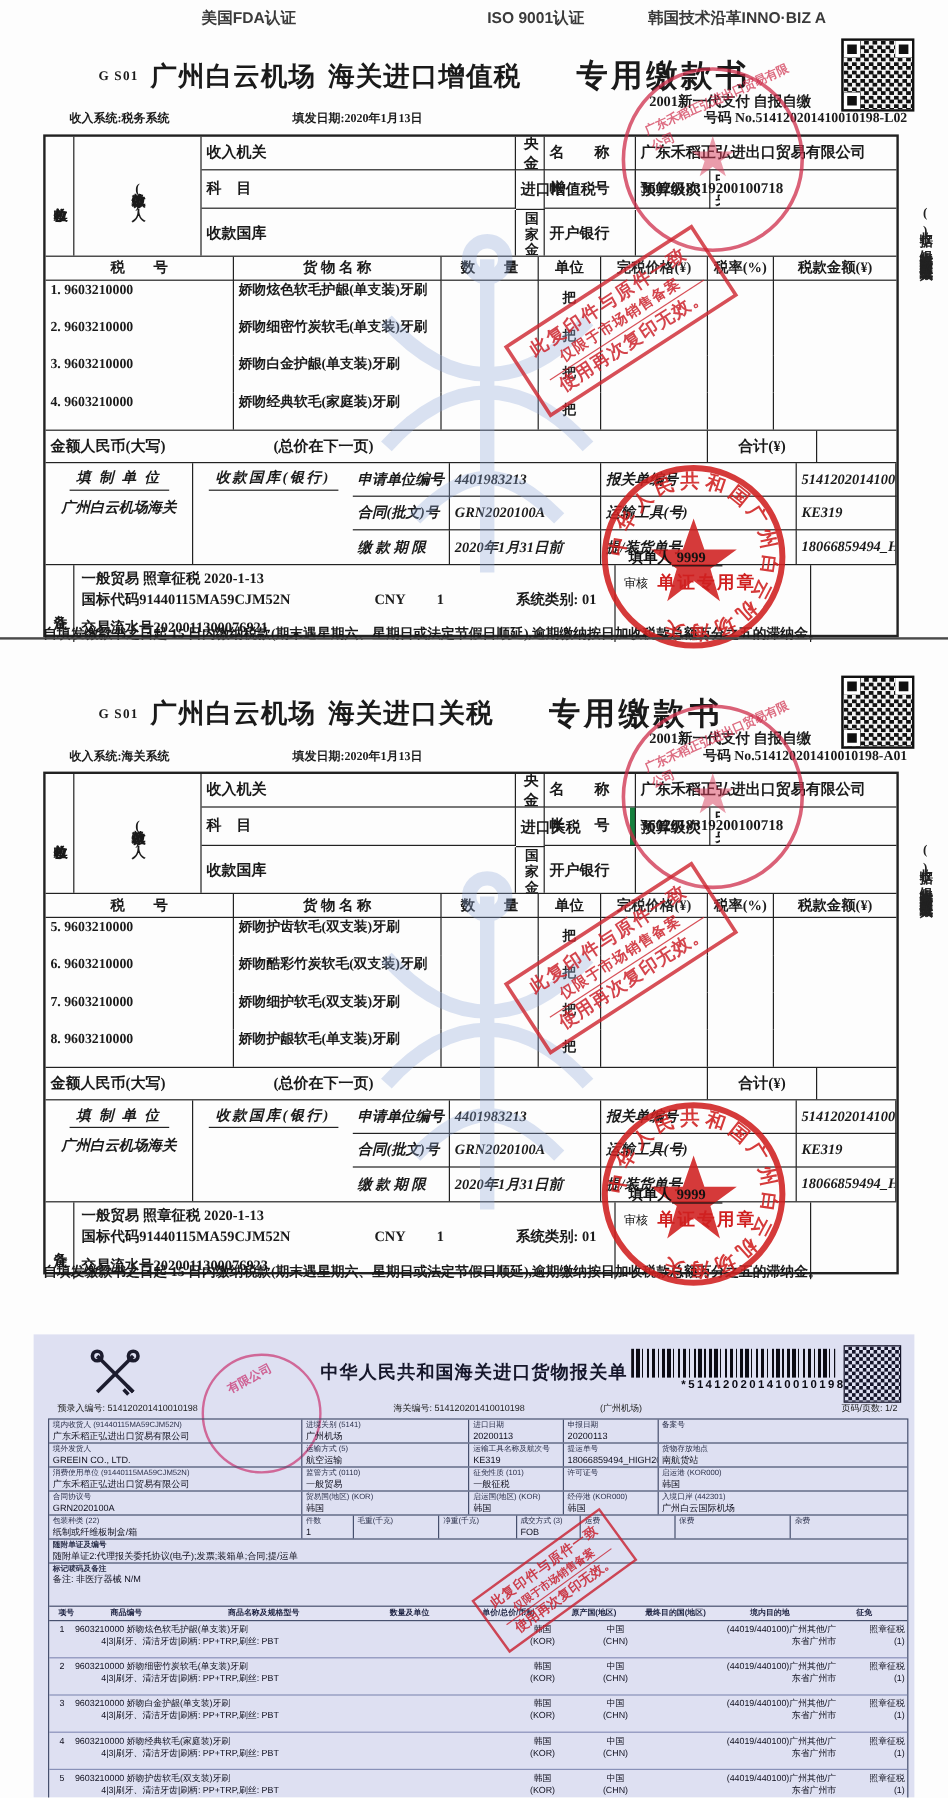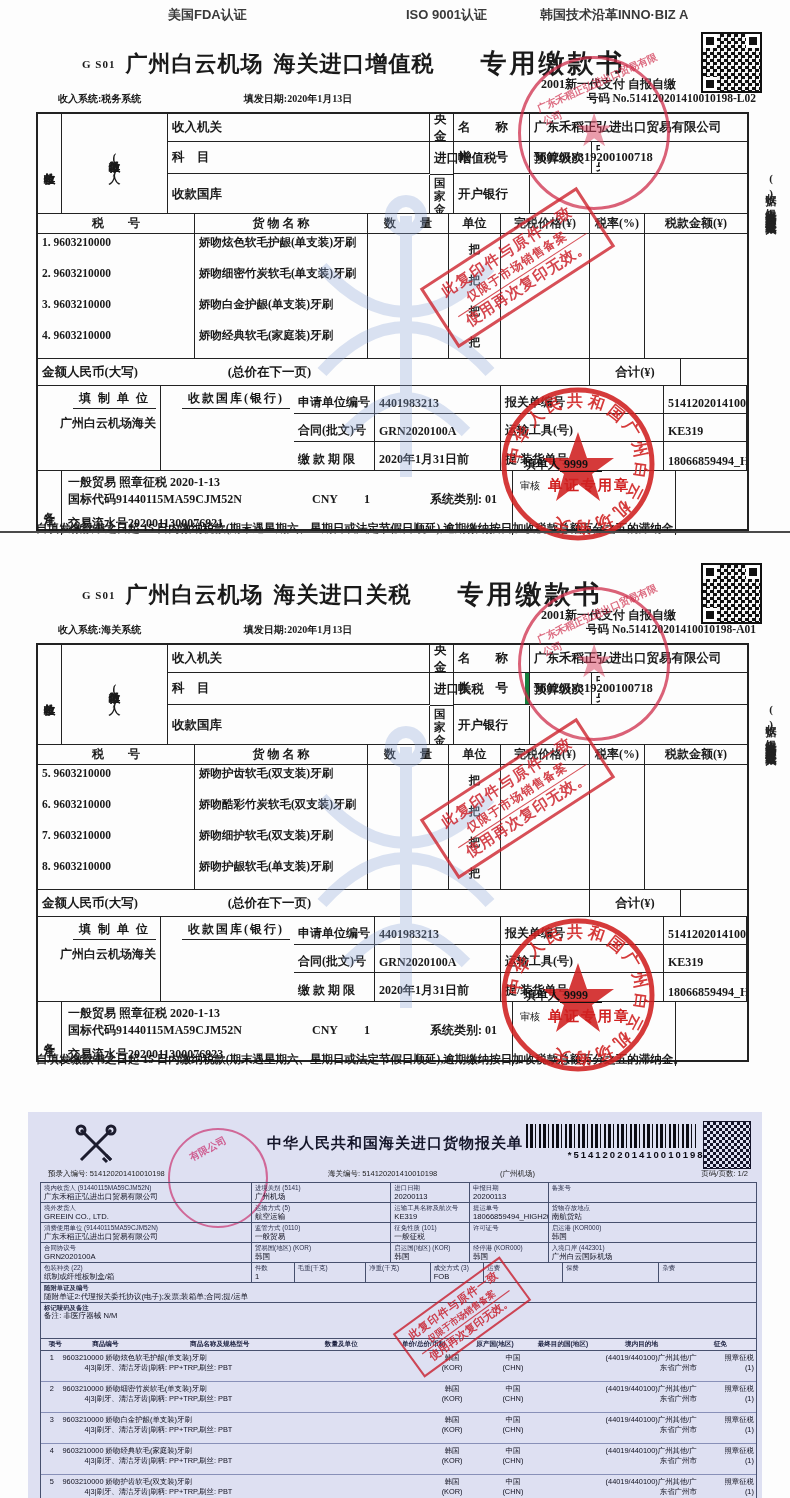--- a/index.html
+++ b/index.html
@@ -27,32 +27,32 @@
   .v-strip{position:absolute;right:-2px;top:140px;writing-mode:vertical-rl;text-orientation:upright;
            font-size:11px;font-weight:bold;letter-spacing:1px;height:360px;color:#222;}
   .v-table{position:absolute;left:0;top:80px;width:709px;border:2px solid #222;background:transparent;}
   .g{display:grid;}
   .c{box-sizing:border-box;padding:2px 4px;font-size:12.5px;font-weight:bold;overflow:hidden;}
   .b-r{border-right:1px solid #222;} .b-b{border-bottom:1px solid #222;}
   .vert{writing-mode:vertical-rl;text-orientation:upright;display:flex;align-items:center;justify-content:center;
         font-size:11.5px;letter-spacing:0;padding:2px 1px;line-height:1.05;}
   .lab{display:flex;align-items:center;}
   .ctr{display:flex;align-items:center;justify-content:center;text-align:center;}
-  .info{grid-template-columns:24px 106px 262px 24px 76px 1fr;}
+  .info{grid-template-columns:24px 106px 262px 24px 76px 1fr;text-align:right;}
   .r1{height:28px;} .r2{height:32px;} .r3{height:38px;}
   .sub2{grid-template-columns:100px 62px 1fr;height:100%;}
   .small{font-size:11.5px;line-height:1.15;}
   .ithead{grid-template-columns:157px 173px 81px 52px 89px 55px 1fr;height:20px;}
   .ithead .c{display:flex;align-items:center;justify-content:center;font-size:12px;}
   .itrow{grid-template-columns:157px 173px 81px 52px 89px 55px 1fr;min-height:31px;}
   .itrow .c{font-size:11.5px;line-height:13px;padding-top:2px;}
   .amt{grid-template-columns:552px 91px 1fr;height:26px;border-top:1px solid #222;}
   .amt .c{display:flex;align-items:center;font-size:12.5px;}
   .bot{grid-template-columns:123px 133px 81px 126px 163px 1fr;grid-auto-rows:28px;border-top:1px solid #222;}
-  .bot .c{font-size:12px;display:flex;align-items:flex-end;}
+  .bot .c{font-size:12px;display:flex;align-items:center;font-style:italic;}
   .span3{grid-row:1/4;flex-direction:column;justify-content:flex-start;padding-top:4px;}
   .ulab{border-bottom:1px solid #222;padding:0 6px 1px 6px;letter-spacing:2px;}
   .note{grid-template-columns:24px 451px 163px 1fr;height:58px;border-top:1px solid #222;}
   .noteC{font-size:12px;font-weight:bold;line-height:1.45;padding:3px 6px;}
   .ncy{display:inline-block;margin-left:70px;} .ncy2{display:inline-block;margin-left:26px;}
   .nsys{display:inline-block;margin-left:60px;}
   .v-footer{position:absolute;left:0;top:489px;width:740px;font-size:11.5px;font-weight:bold;letter-spacing:0;}
   .divider{position:absolute;left:0;top:531px;width:790px;height:2px;background:#4a4a4a;}
   
   .wm{position:absolute;opacity:.32;pointer-events:none;}

